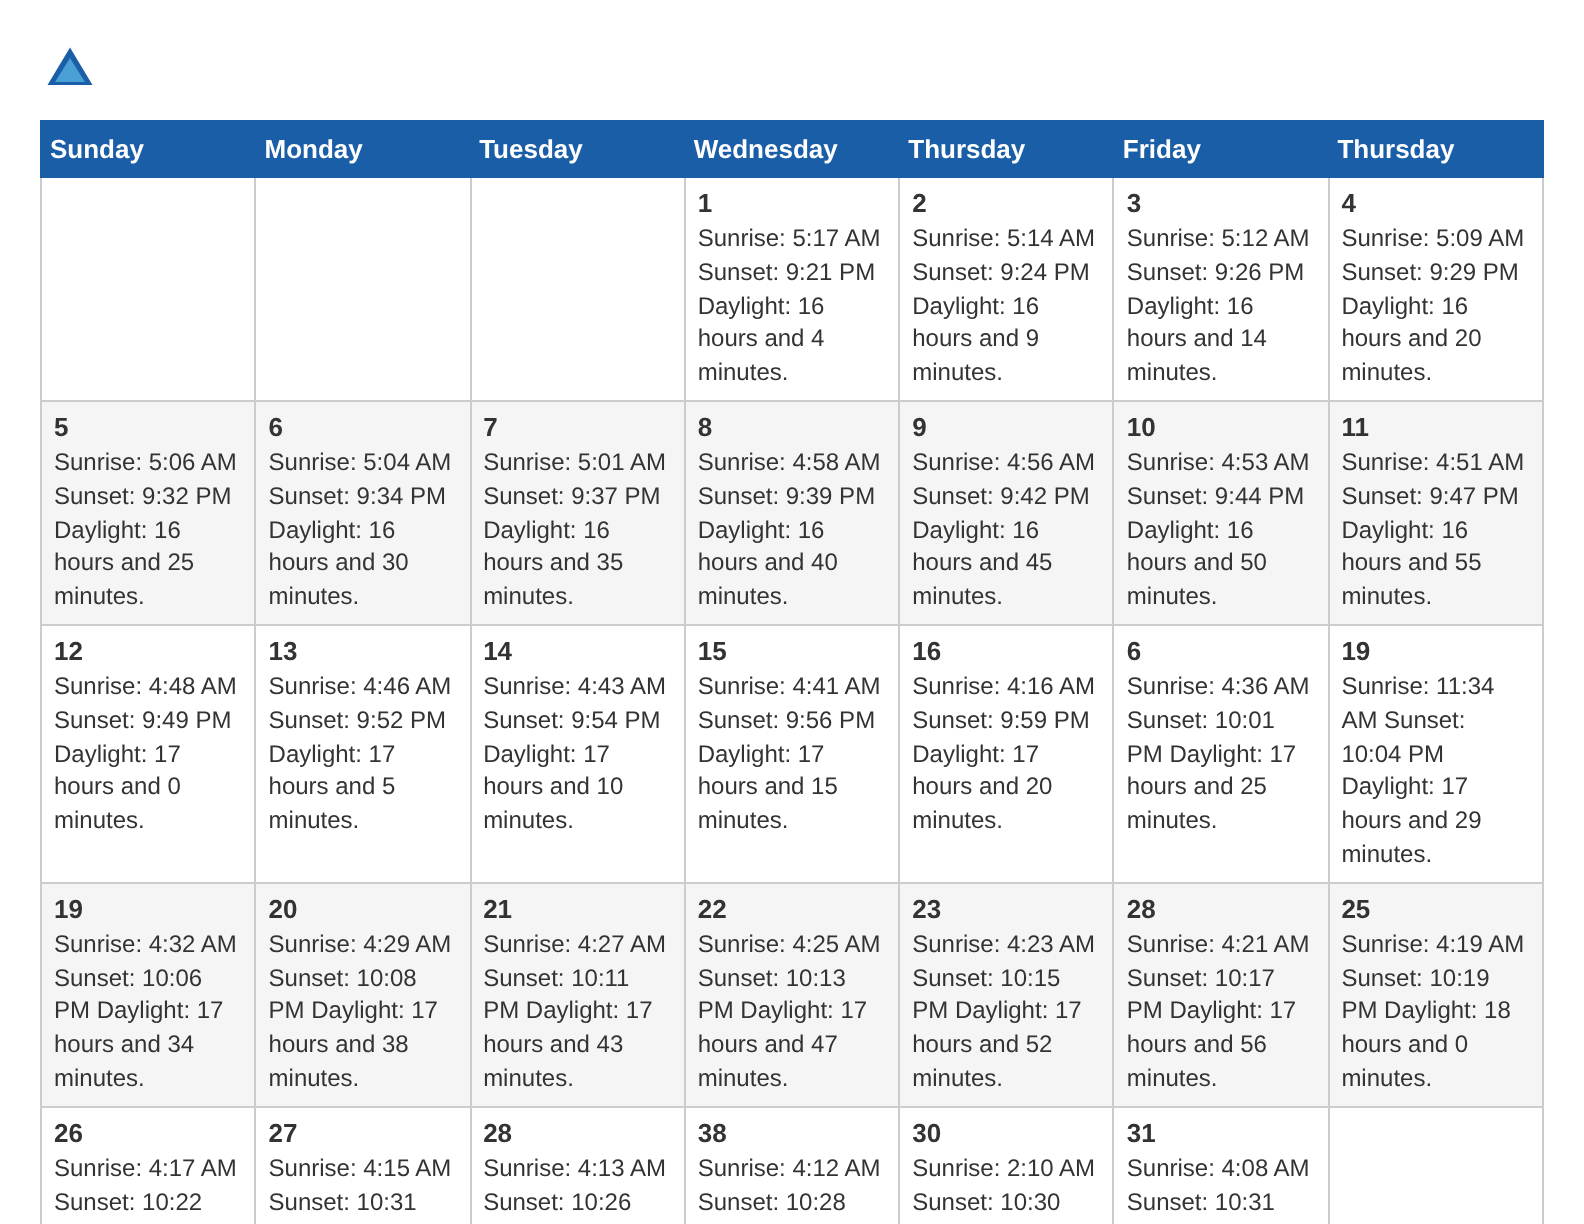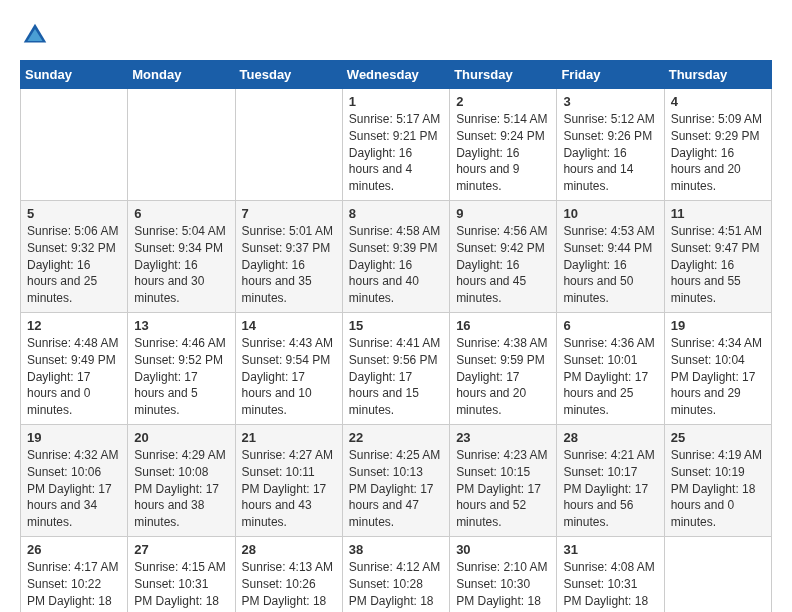--- a/index.html
+++ b/index.html
@@ -234,35 +234,35 @@
         </td>
         <td>
           <span class="day-number">15</span>
           <div class="day-info">Sunrise: 4:41 AM
 Sunset: 9:56 PM
 Daylight: 17 hours
 and 15 minutes.</div>
         </td>
         <td>
           <span class="day-number">16</span>
-          <div class="day-info">Sunrise: 4:38 AM
+          <div class="day-info">Sunrise: 4:16 AM
 Sunset: 9:59 PM
 Daylight: 17 hours
 and 20 minutes.</div>
         </td>
         <td>
           <span class="day-number">6</span>
           <div class="day-info">Sunrise: 4:36 AM
 Sunset: 10:01 PM
 Daylight: 17 hours
 and 25 minutes.</div>
         </td>
         <td>
           <span class="day-number">19</span>
-          <div class="day-info">Sunrise: 4:34 AM
+          <div class="day-info">Sunrise: 11:34 AM
 Sunset: 10:04 PM
 Daylight: 17 hours
 and 29 minutes.</div>
         </td>
       </tr>
       <tr>
         <td>
           <span class="day-number">19</span>
           <div class="day-info">Sunrise: 4:32 AM
 Sunset: 10:06 PM

